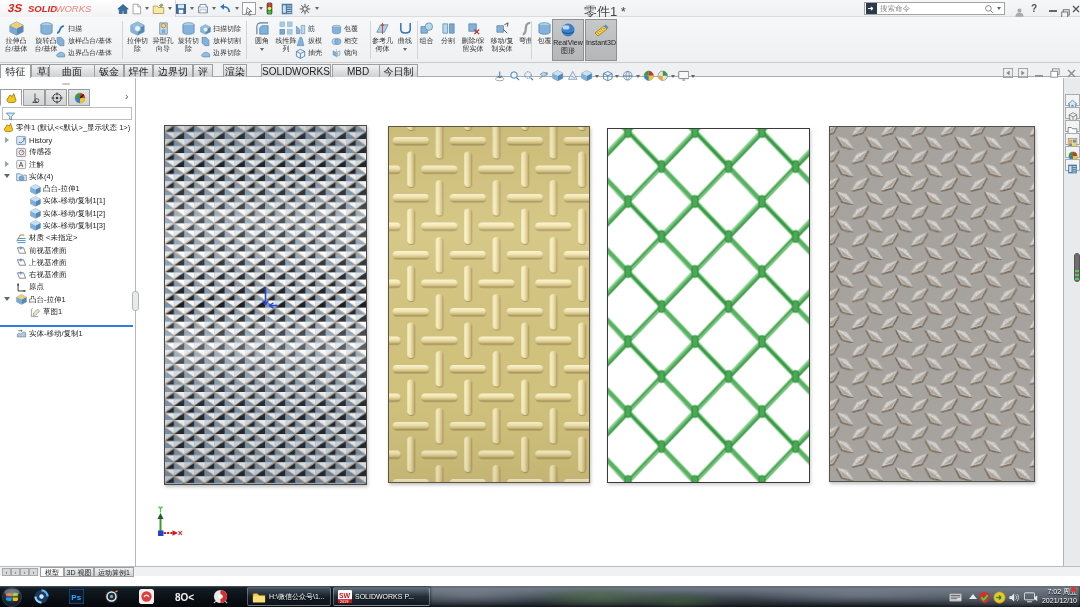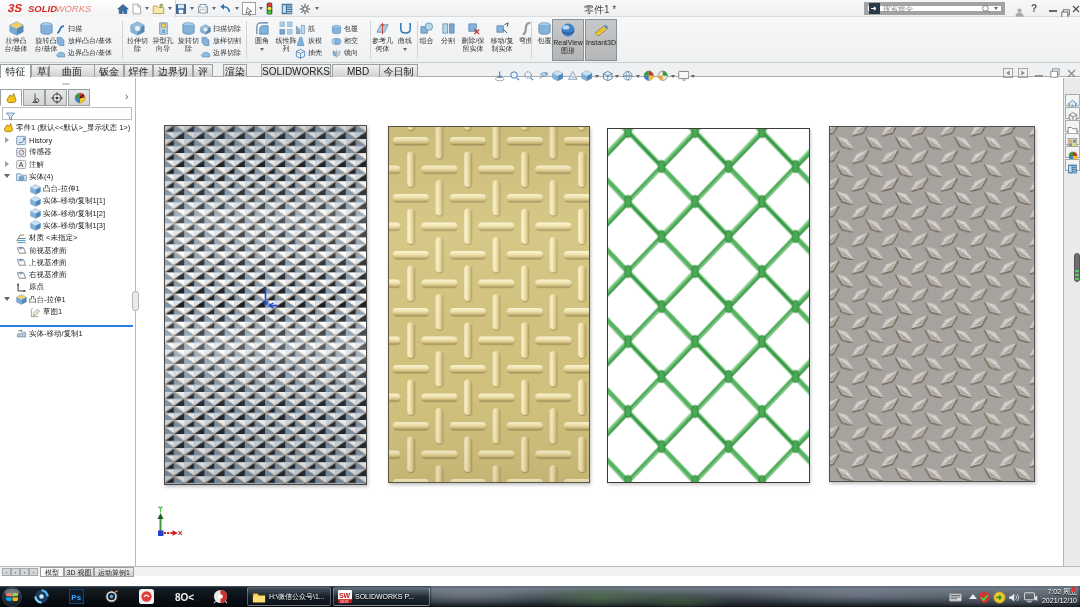--- a/index.html
+++ b/index.html
@@ -3,22 +3,22 @@
 <style>
 *{margin:0;padding:0;box-sizing:border-box}
 html,body{width:1080px;height:607px;overflow:hidden;font-family:"Liberation Sans",sans-serif}
 .abs{position:absolute}
 #root{position:relative;width:1080px;height:607px;background:#fff}
 
 #titlebar{left:0;top:0;width:1080px;height:17px;background:linear-gradient(#f6f7f8,#eef0f1);border-bottom:1px solid #d9dbdc}
 #logo{left:0;top:0;width:176px;height:17px;background:linear-gradient(#ffffff,#f2f2f2);border-right:1px solid #d0d2d3}
 .qat{top:2px;height:13px;display:flex;align-items:center}
 .dd{width:0;height:0;border-left:2.5px solid transparent;border-right:2.5px solid transparent;border-top:3px solid #666;display:inline-block}
-#wtitle{left:584px;top:3px;font-size:10px;color:#454545}
-#searchbox{left:864px;top:2px;width:141px;height:13px;background:#fff;border:4px solid #a3a3a3;display:flex;align-items:center}
+#wtitle{left:584px;top:3px;font-size:13px;color:#454545}
+#searchbox{left:864px;top:2px;width:141px;height:13px;background:#fff;border:1px solid #a3a3a3;display:flex;align-items:center}
 #searchbox span{font-size:7.5px;color:#8a8a8a;margin-left:3px}
 
 #ribbon{left:0;top:17px;width:1080px;height:46px;background:linear-gradient(#f7f8f9,#eef0f1);border-bottom:1px solid #c9cccd}
 .rsep{position:absolute;top:4px;height:38px;width:1px;background:#d2d4d5}
 .rbig{position:absolute;top:3px;height:42px;text-align:center;font-size:7px;color:#333;line-height:7.5px}
 .rbig svg{display:block;margin:1px auto 1px}
 .rsm{position:absolute;height:12px;font-size:7px;color:#333;display:flex;align-items:center;white-space:nowrap}
 .rsm svg{margin-right:2px}
 .press{position:absolute;top:2px;height:42px;background:linear-gradient(#c6c8c9,#b4b6b7);border:1px solid #8e9193;text-align:center;font-size:7px;color:#222;line-height:7.5px}
 .press svg{display:block;margin:2px auto 1px}

